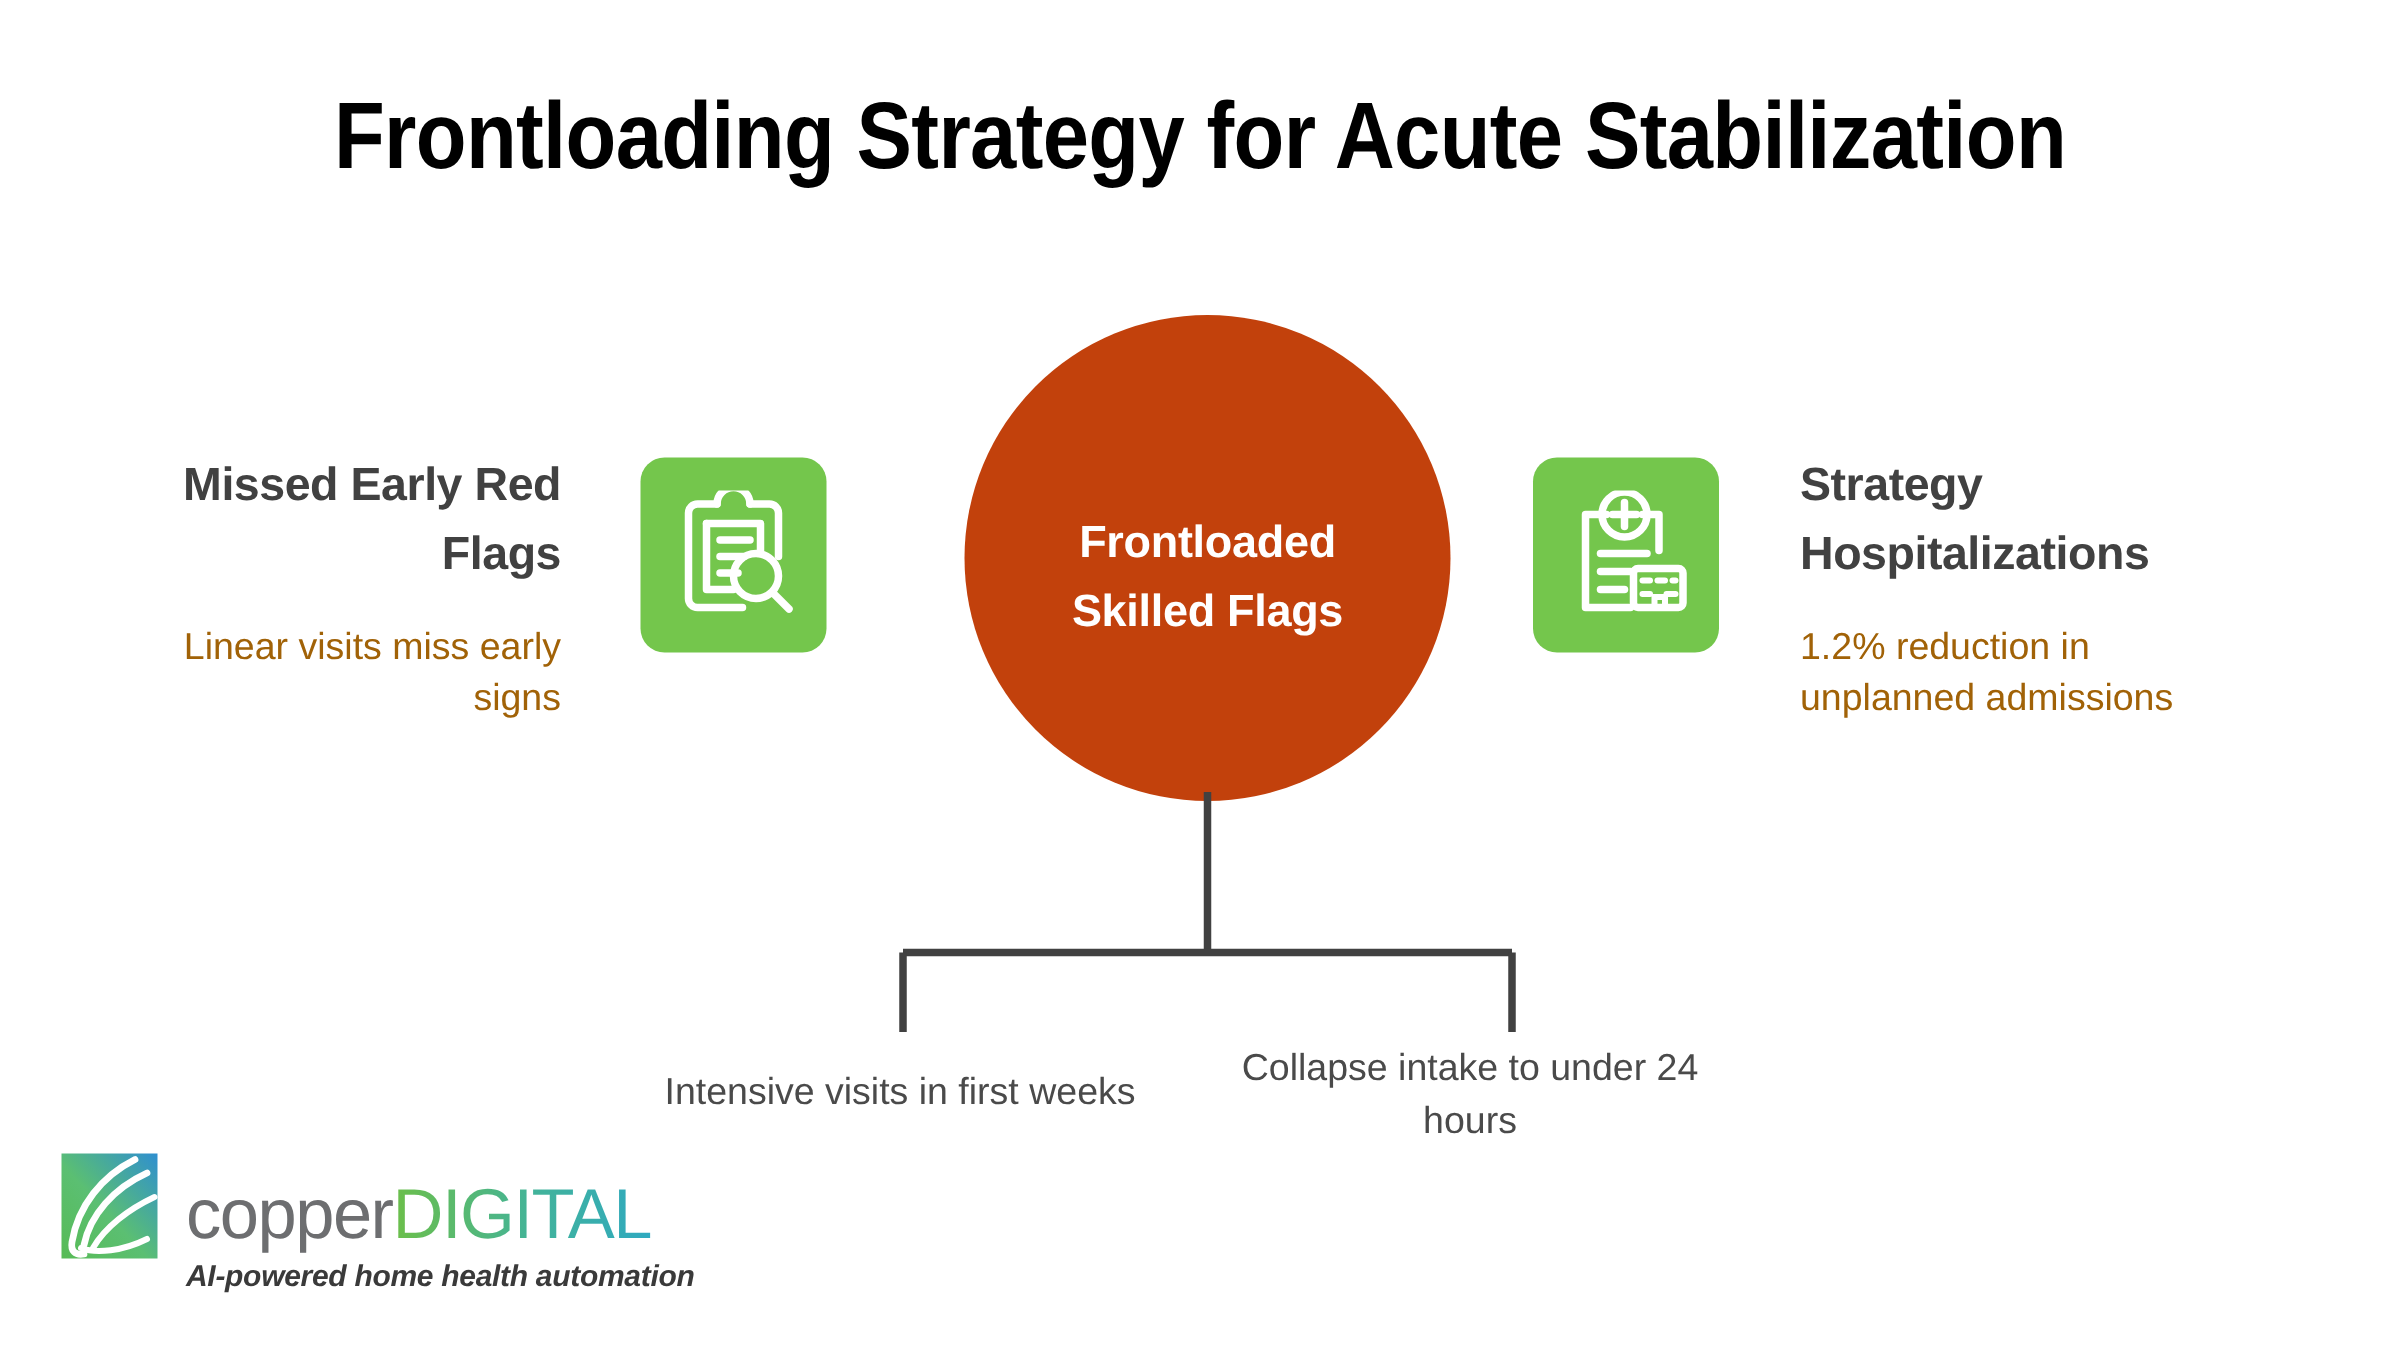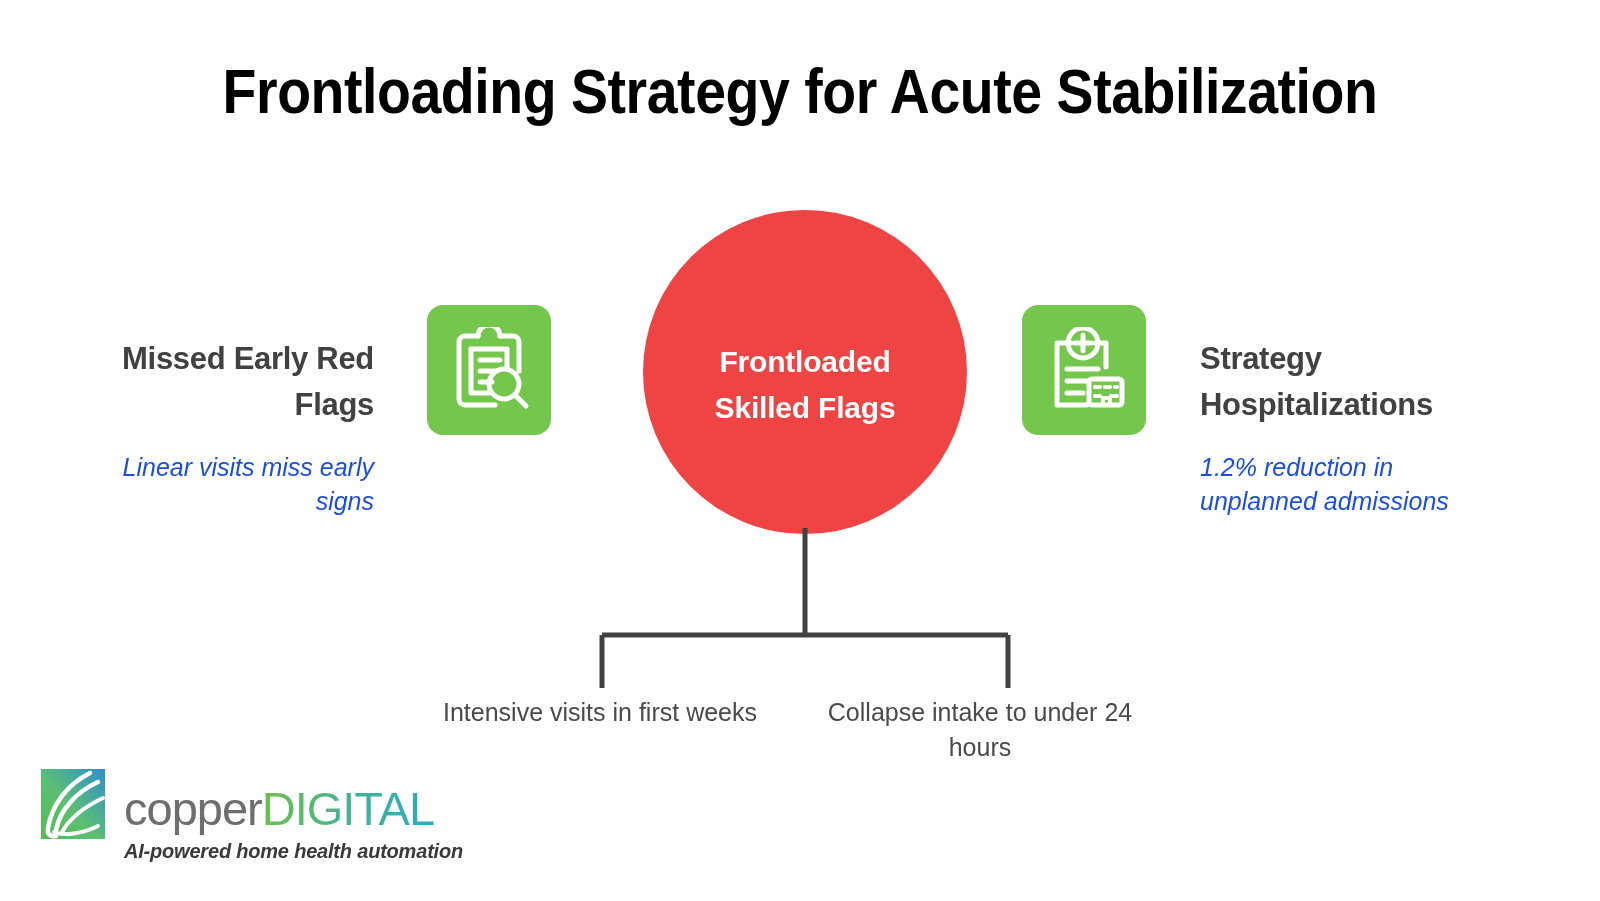--- a/index.html
+++ b/index.html
@@ -39,58 +39,56 @@
   }
 
   
   #center-node {
     position: absolute;
     left: 643px;
     top: 210px;
     width: 324px;
     height: 324px;
     border-radius: 50%;
-    background: #ef4444;
+    background: #c2410c;
     display: flex;
     align-items: center;
     justify-content: center;
   }
   #center-label {
     width: 260px;
     text-align: center;
     color: #ffffff;
     font-weight: bold;
     font-size: 30px;
     line-height: 46px;
     margin-top: 26px;
     letter-spacing: -0.2px;
   }
 
   
   .side-block {
     position: absolute;
     width: 310px;
-    margin-top: 36px;
   }
   #left-block  { left: 64px;   top: 300px; text-align: right; }
   #right-block { left: 1200px; top: 300px; text-align: left;  }
 
   .side-heading {
     font-weight: bold;
     font-size: 31px;
     line-height: 46px;
     color: #414141;
     letter-spacing: -0.3px;
   }
   .side-sub {
     margin-top: 22px;
     font-size: 25px;
     line-height: 34px;
-    color: #1d4ed8;
-    font-style: italic;
+    color: #a16207;
   }
 
   
   .icon-tile {
     position: absolute;
     width: 124px;
     height: 130px;
     border-radius: 16px;
     background: #74c64c;
     display: flex;
@@ -113,21 +111,21 @@
   
   .leaf-label {
     position: absolute;
     top: 695px;
     width: 330px;
     text-align: center;
     font-size: 25px;
     line-height: 35px;
     color: #4a4a4a;
   }
-  #leaf-left  { left: 435px; }
+  #leaf-left  { left: 435px; margin-top: 16px; }
   #leaf-right { left: 815px; }
 
   
   #logo {
     position: absolute;
     left: 40px;
     top: 768px;
     display: flex;
     align-items: flex-start;
   }

